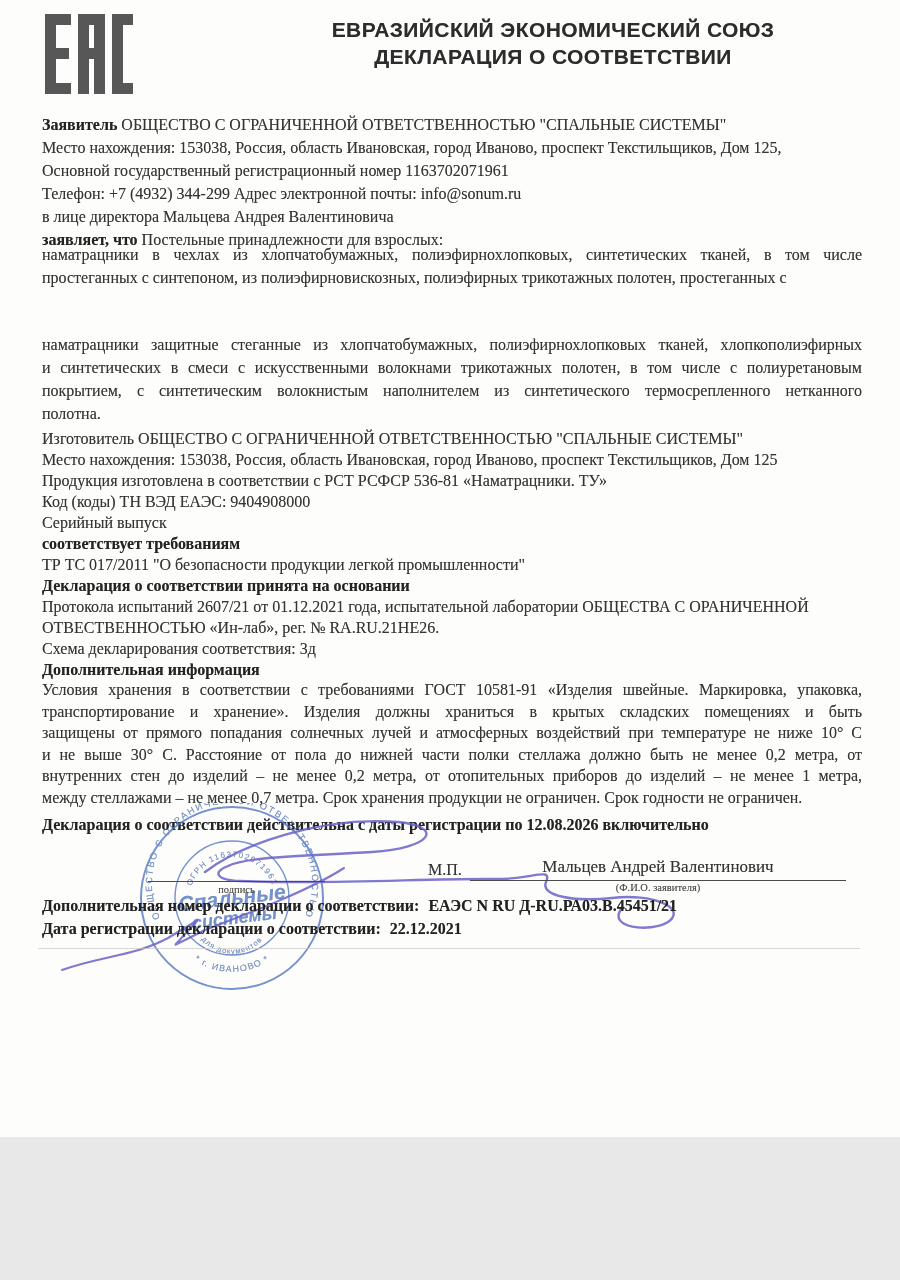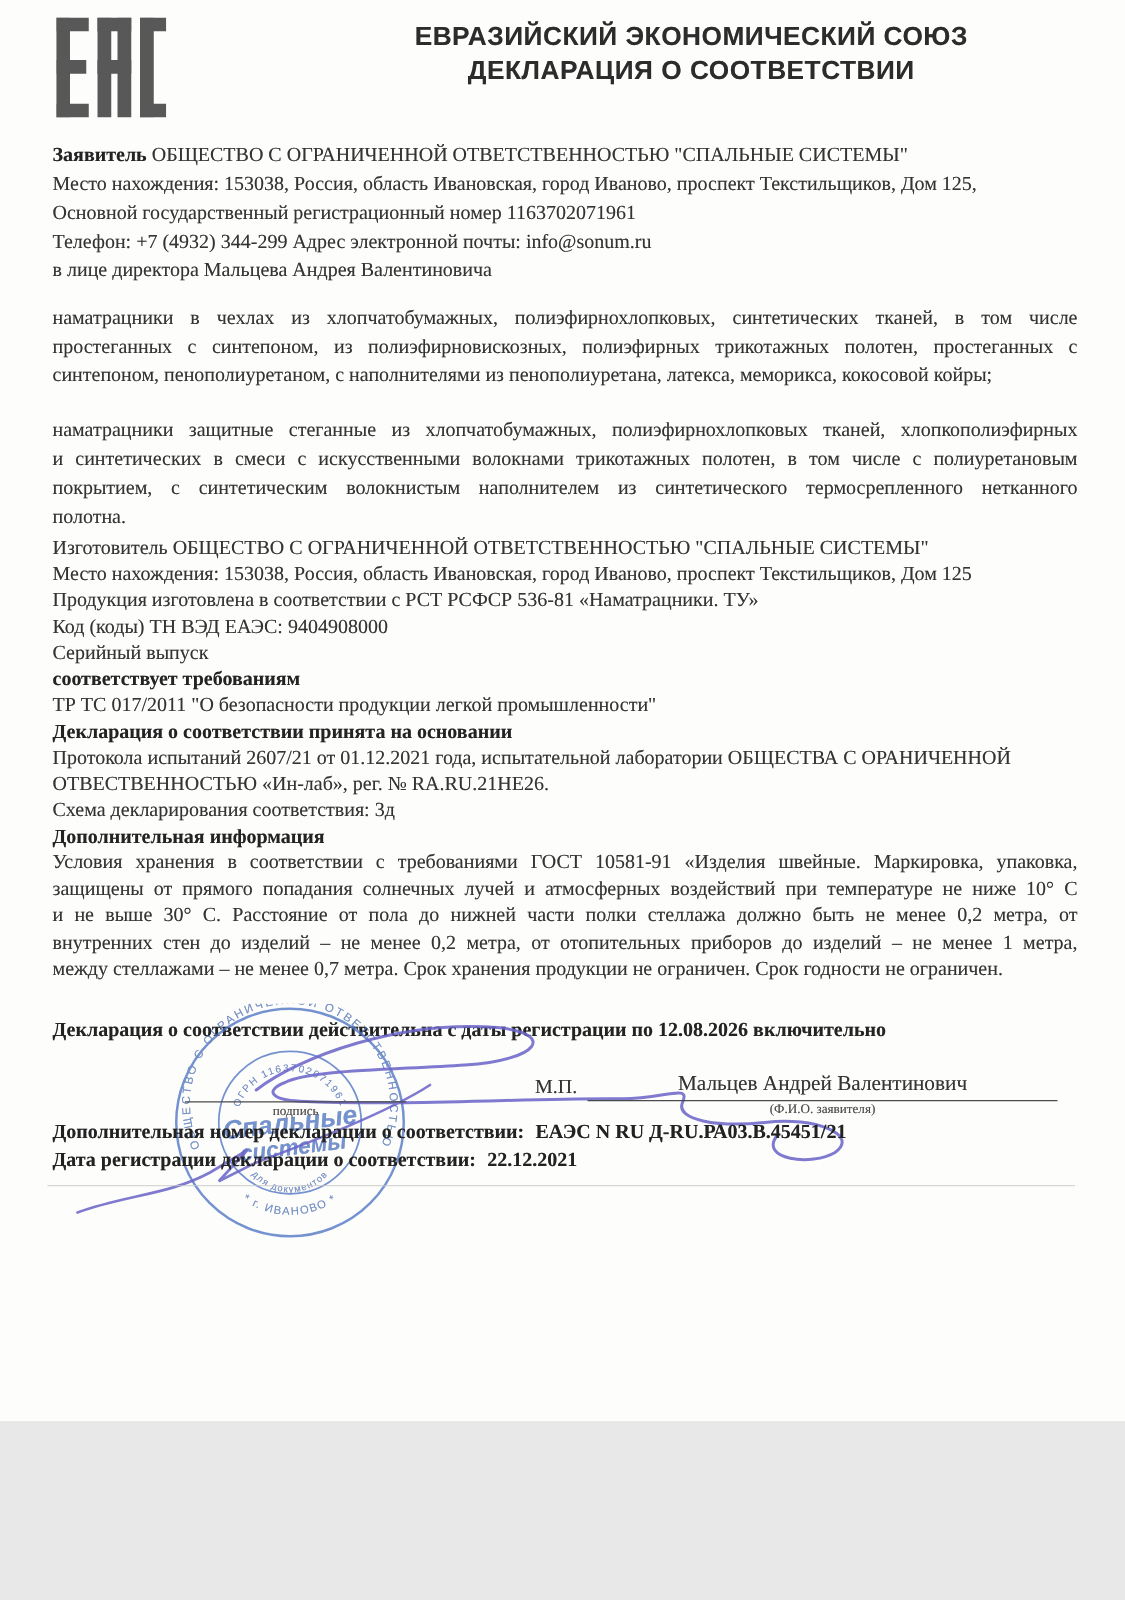--- a/index.html
+++ b/index.html
@@ -65,26 +65,26 @@
   </div>
 
   <div class="abs lh23" style="top:113px">
     <div><span class="b">Заявитель</span> <span>ОБЩЕСТВО С ОГРАНИЧЕННОЙ ОТВЕТСТВЕННОСТЬЮ "СПАЛЬНЫЕ СИСТЕМЫ"</span></div>
     <div>
         <div>Место нахождения: 153038, Россия, область Ивановская, город Иваново, проспект Текстильщиков, Дом 125,</div>
         <div>Основной государственный регистрационный номер 1163702071961</div>
         <div>Телефон: +7 (4932) 344-299 Адрес электронной почты: info@sonum.ru</div>
         <div>в лице директора Мальцева Андрея Валентиновича</div>
       </div>
+    <div><span class="b">заявляет, что</span> <span>Постельные принадлежности для взрослых:</span></div>
   </div>
 
   <div class="abs lh23 j" style="top:243px">
       <div>наматрацники в чехлах из хлопчатобумажных, полиэфирнохлопковых, синтетических тканей, в том числе</div>
       <div>простеганных с синтепоном, из полиэфирновискозных, полиэфирных трикотажных полотен, простеганных с</div>
-      <div>синтепоном, пенополиуретаном, с наполнителями из пенополиуретана, латекса, меморикса, кокосовой койры;</div>
     </div>
   <div class="abs lh23 j" style="top:333px">
       <div>наматрацники защитные стеганные из хлопчатобумажных, полиэфирнохлопковых тканей, хлопкополиэфирных</div>
       <div>и синтетических в смеси с искусственными волокнами трикотажных полотен, в том числе с полиуретановым</div>
       <div>покрытием, с синтетическим волокнистым наполнителем из синтетического термосрепленного нетканного</div>
       <div>полотна.</div>
     </div>
 
   <div class="abs lh21" style="top:428px">
     <div>Изготовитель ОБЩЕСТВО С ОГРАНИЧЕННОЙ ОТВЕТСТВЕННОСТЬЮ "СПАЛЬНЫЕ СИСТЕМЫ"</div>
@@ -96,20 +96,21 @@
     <div>ТР ТС 017/2011 "О безопасности продукции легкой промышленности"</div>
     <div class="b">Декларация о соответствии принята на основании</div>
     <div>Протокола испытаний 2607/21 от 01.12.2021 года, испытательной лаборатории ОБЩЕСТВА С ОРАНИЧЕННОЙ</div>
     <div>ОТВЕСТВЕННОСТЬЮ «Ин-лаб», рег. № RA.RU.21НЕ26.</div>
     <div>Схема декларирования соответствия: 3д</div>
     <div class="b">Дополнительная информация</div>
   </div>
 
   <div class="abs lh215 j" style="top:679px">
       <div>Условия хранения в соответствии с требованиями ГОСТ 10581-91 «Изделия швейные. Маркировка, упаковка,</div>
+      <div>транспортирование и хранение». Изделия должны храниться в крытых складских помещениях и быть</div>
       <div>защищены от прямого попадания солнечных лучей и атмосферных воздействий при температуре не ниже 10° С</div>
       <div>и не выше 30° С. Расстояние от пола до нижней части полки стеллажа должно быть не менее 0,2 метра, от</div>
       <div>внутренних стен до изделий – не менее 0,2 метра, от отопительных приборов до изделий – не менее 1 метра,</div>
       <div>между стеллажами – не менее 0,7 метра. Срок хранения продукции не ограничен. Срок годности не ограничен.</div>
     </div>
 
   <div class="validity">Декларация о соответствии действительна с даты регистрации по 12.08.2026 включительно</div>
 
   <svg class="stamp" viewBox="0 0 190 190" aria-hidden="true">
     <defs>

